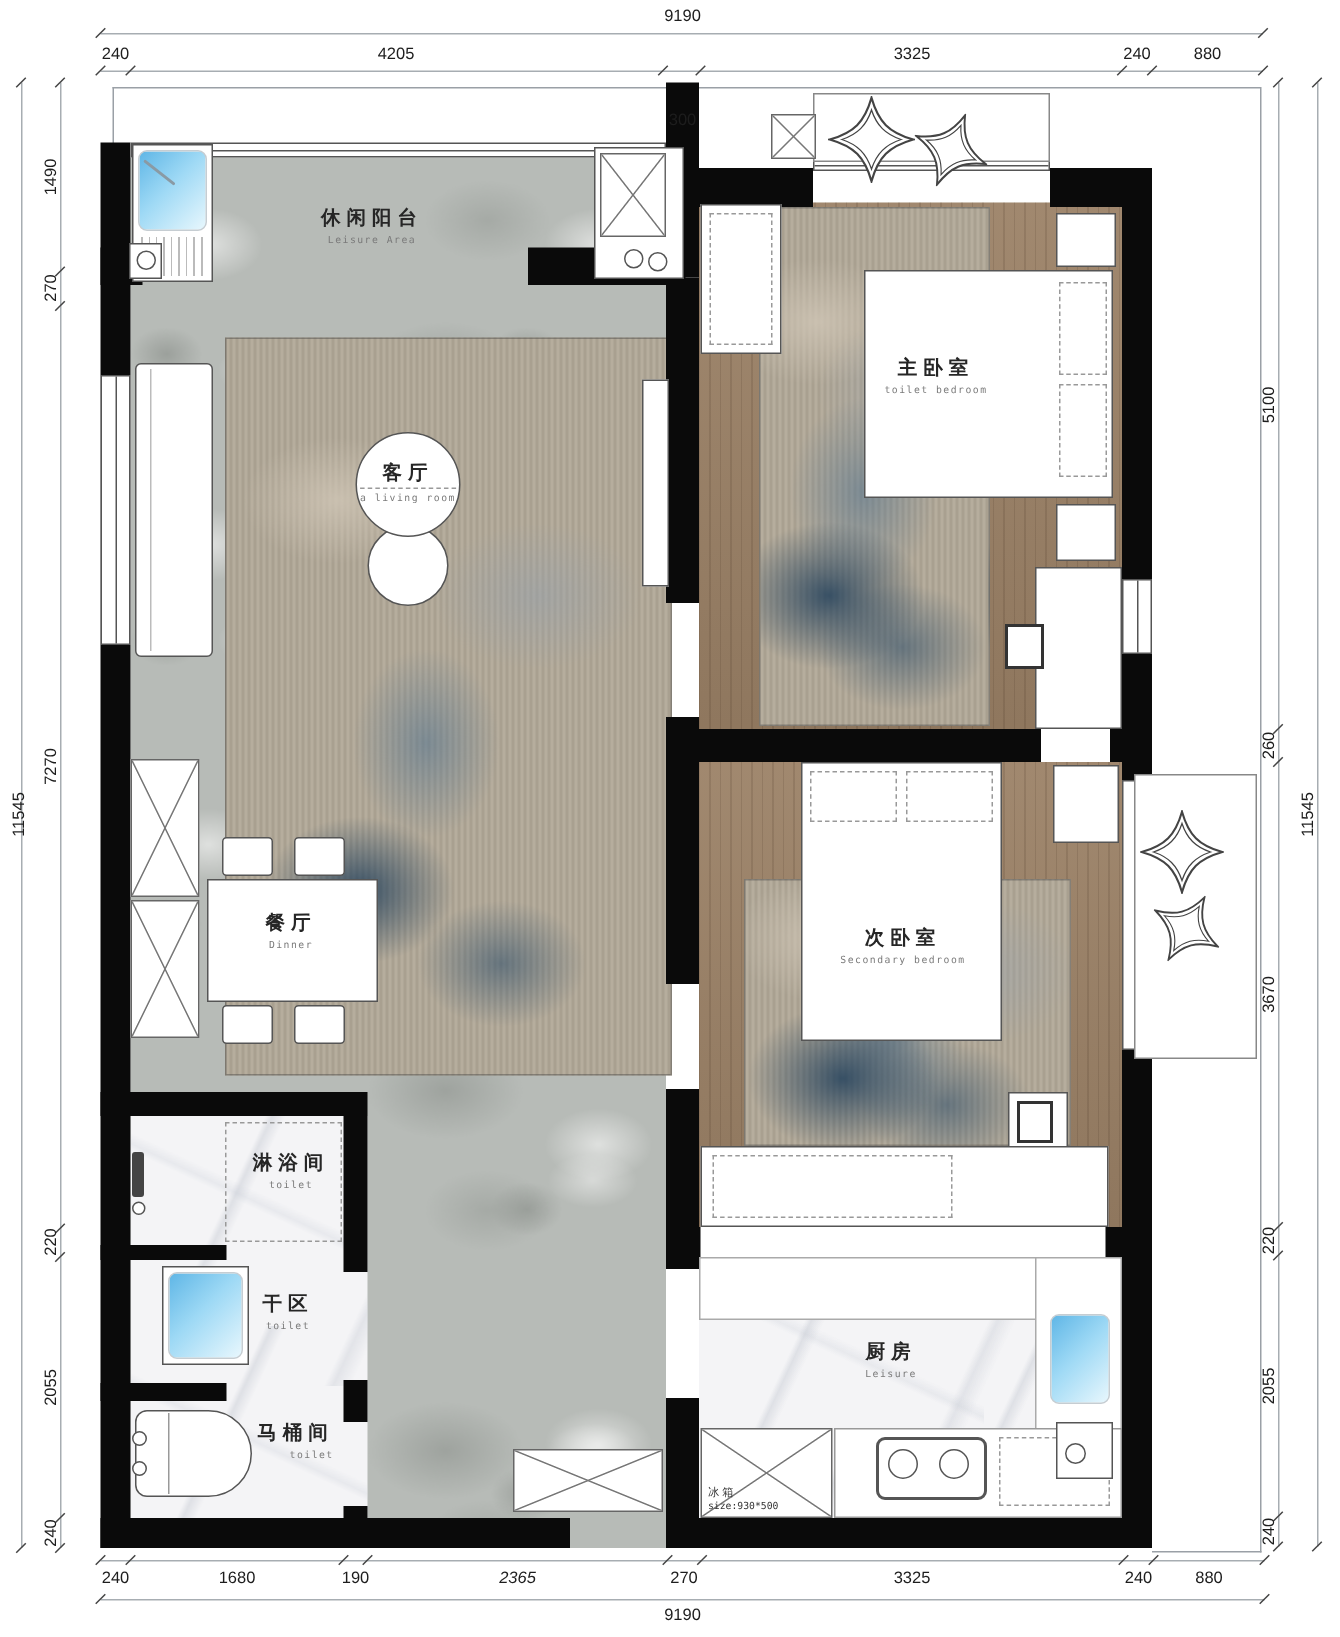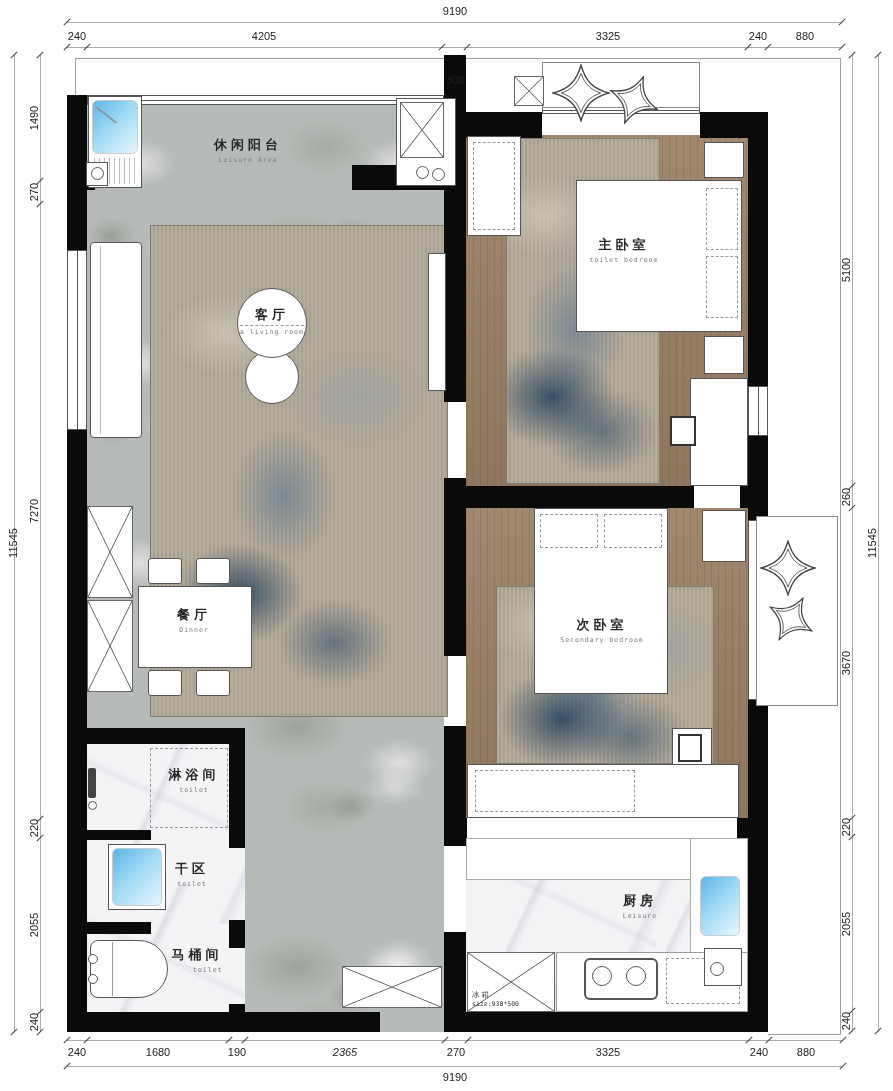--- a/index.html
+++ b/index.html
@@ -233,21 +233,21 @@
     <div class="en">toilet</div>
   </div>
   <div class="rlabel" style="left:192px;top:874px;">
     <div class="zh">干区</div>
     <div class="en">toilet</div>
   </div>
   <div class="rlabel" style="left:197px;top:960px;text-align:right;">
     <div class="zh">马桶间</div>
     <div class="en">toilet</div>
   </div>
-  <div class="rlabel" style="left:640px;top:906px;">
+  <div class="rlabel" style="left:594px;top:906px;">
     <div class="zh">厨房</div>
     <div class="en">Leisure</div>
   </div>
 
   <div class="dimline" style="left:67px;top:22px;width:775px;height:1px;"></div>
   <div class="dimline" style="left:67px;top:47px;width:775px;height:1px;"></div>
   <div class="dimline" style="left:67px;top:1040px;width:776px;height:1px;"></div>
   <div class="dimline" style="left:67px;top:1066px;width:776px;height:1px;"></div>
   <div class="dimline" style="left:14px;top:55px;width:1px;height:977px;"></div>
   <div class="dimline" style="left:40px;top:55px;width:1px;height:977px;"></div>

